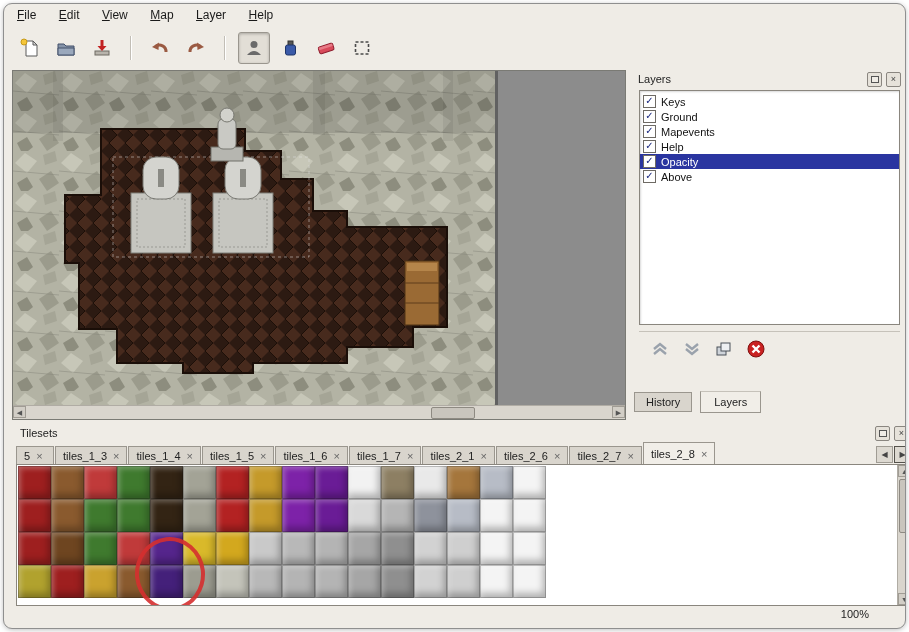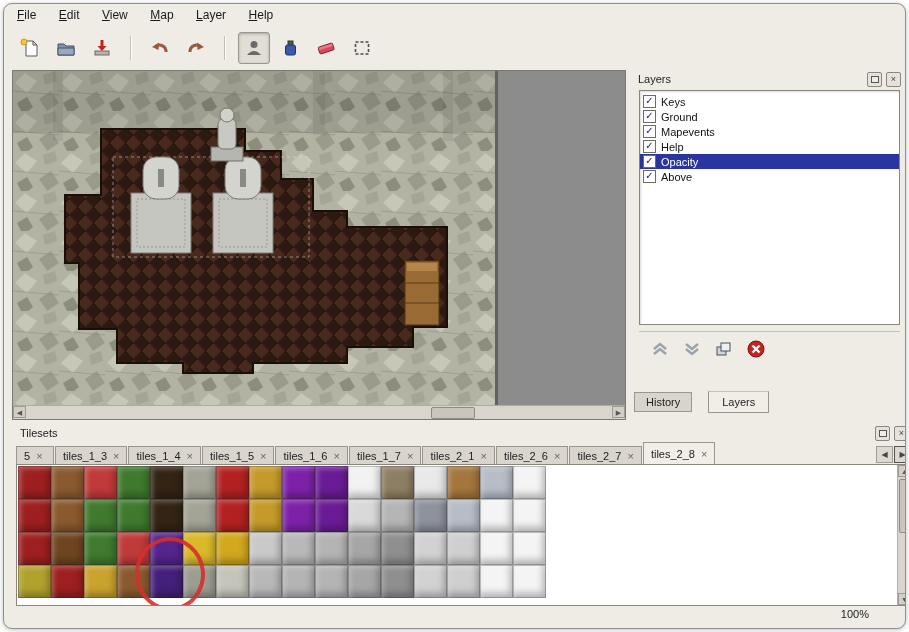--- a/index.html
+++ b/index.html
@@ -38,21 +38,21 @@
   .slider-handle{position:absolute;right:0;top:1px;width:17px;height:14px;background:repeating-linear-gradient(90deg,#dcd8d0 0 2px,#aeaaa2 2px 4px);border:1px solid #7e7a72;border-radius:2px;}
   .layer-list{margin:2px 5px 0;height:230px;background:#fff;border:1px solid #8a867e;box-shadow:inset 1px 1px 2px rgba(0,0,0,.15);overflow:hidden;padding-top:3px;}
   .layer-row{display:flex;align-items:center;height:15px;font-size:11px;padding-left:3px;gap:5px;color:#111;}
   .layer-row.selected{background:#2a35a0;color:#fff;}
   .checkbox{width:11px;height:11px;background:#fff;border:1px solid #6e6a64;font-size:10px;line-height:10px;text-align:center;color:#16247e;flex:0 0 auto;box-sizing:content-box;}
   .layer-toolbar{display:flex;align-items:center;gap:10px;padding:7px 0 0 10px;border-top:1px solid #c6c2ba;margin:6px 5px 0;}
   .lt-btn{width:22px;height:20px;display:flex;align-items:center;justify-content:center;}
 
   
   .panel-tabs{position:absolute;left:630px;top:388px;display:flex;align-items:flex-start;}
-  .ptab{font-size:11px;padding:3px 11px;background:#d9d5cd;border:1px solid #9a968e;color:#222;margin-right:16px;}
+  .ptab{font-size:11px;padding:3px 11px;background:#d9d5cd;border:1px solid #9a968e;color:#222;margin-right:8px;}
   .ptab.active{background:#f1eee8;padding:4px 13px;border-top-color:#c6c2ba;position:relative;top:-1px;z-index:2;}
 
   
   .tilesets-panel{position:absolute;left:12px;top:420px;width:897px;height:190px;}
   .ts-tabbar{position:relative;display:flex;align-items:flex-end;height:22px;}
   .ttab{display:flex;align-items:center;gap:6px;font-size:11px;height:15px;padding:1px 7px;background:#d9d5cd;border:1px solid #9a968e;border-bottom:none;margin-right:1px;color:#222;white-space:nowrap;}
   .ttab.first{width:22px;overflow:hidden;}
   .ttab.active{background:#f1eee8;height:19px;position:relative;z-index:2;}
   .tab-close{color:#666;font-size:11px;line-height:10px;}
   .ts-scroll-btns{position:absolute;right:2px;bottom:1px;display:flex;gap:1px;}

